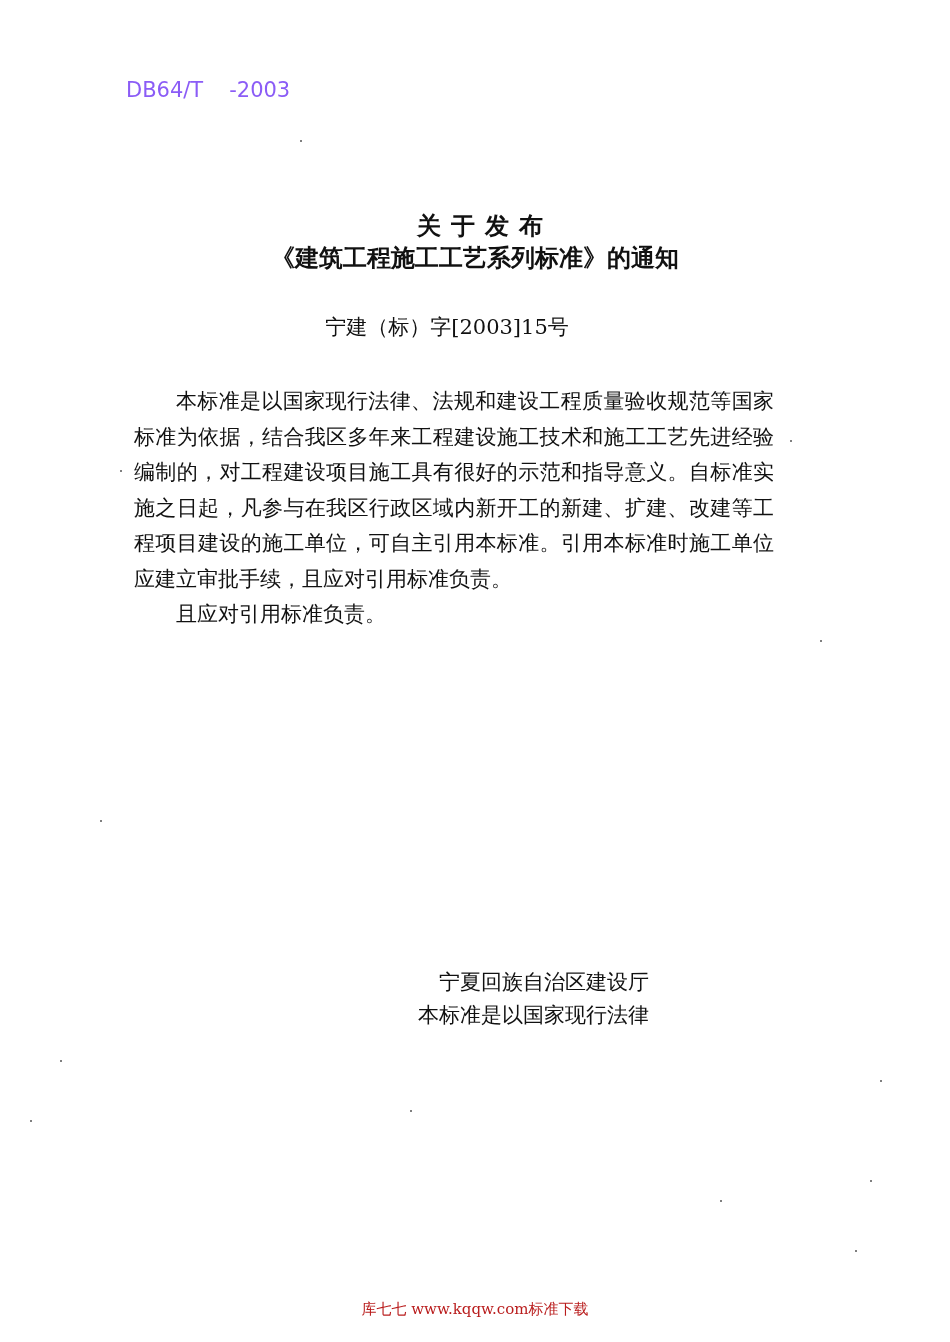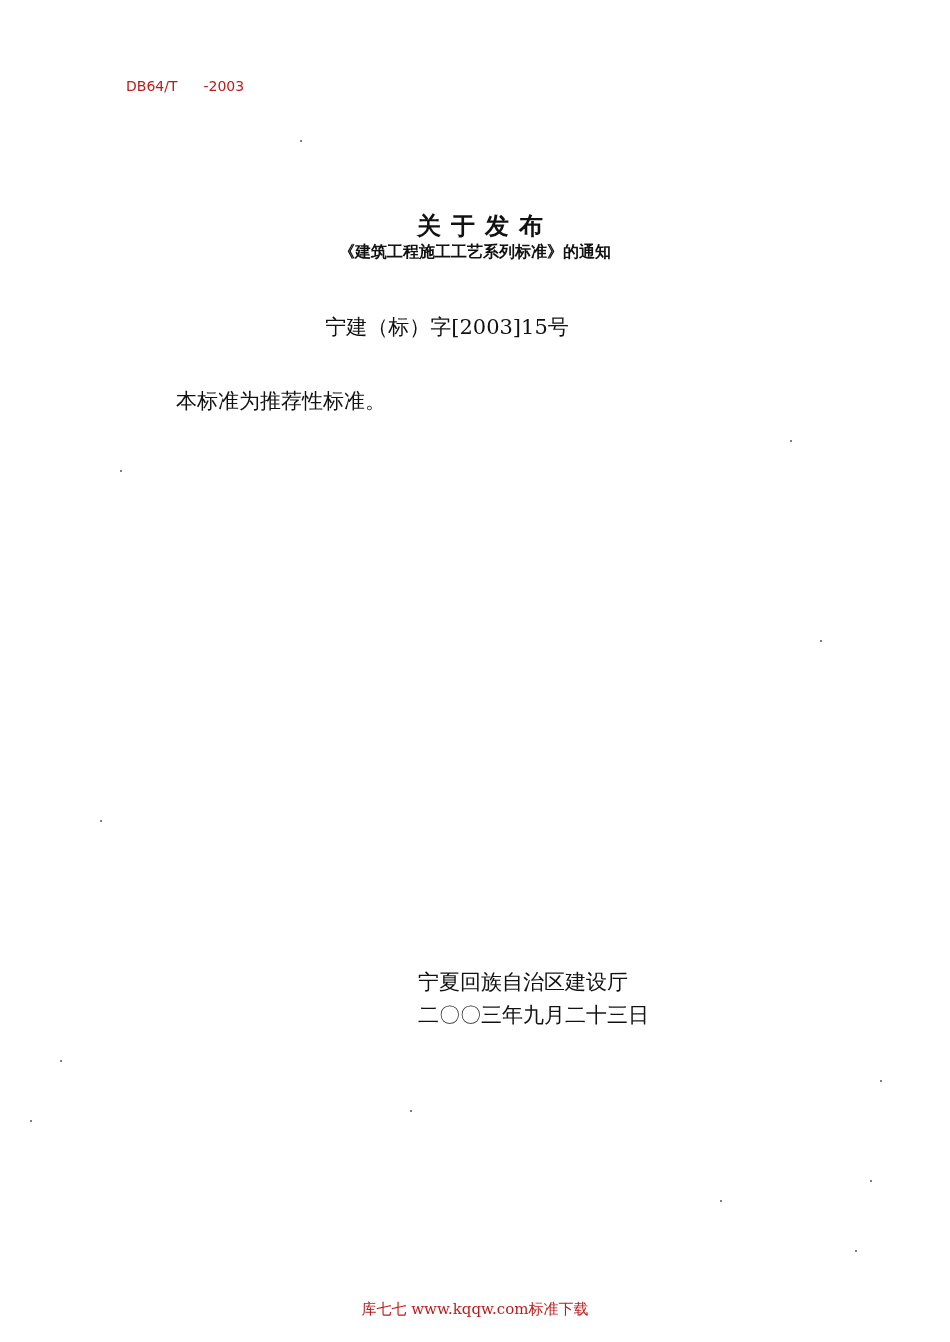--- a/index.html
+++ b/index.html
@@ -2,69 +2,70 @@
 <html><head>
 <meta charset="utf-8">
 <style>
   html, body { margin: 0; padding: 0; }
   body {
     width: 950px; height: 1342px; background: #ffffff; position: relative; overflow: hidden;
     color: #111; font-family: "DejaVu Serif", "Liberation Serif", serif;
   }
   .header-code {
     position: absolute; left: 126px; top: 78px; font-family: "DejaVu Sans", sans-serif;
-    font-size: 14px; letter-spacing: 0px; color: #b91c1c;
+    font-size: 21px; letter-spacing: 0px; color: #8b5cf6;
   }
   .header-code .gap { display: inline-block; width: 26px; }
   .title1 {
     position: absolute; left: 0; width: 950px; top: 210px; text-align: center;
     font-size: 24px; font-weight: bold; letter-spacing: 10px; padding-left: 10px;
     font-family: "DejaVu Sans", sans-serif;
   }
   .title2 {
     position: absolute; left: 0; width: 950px; top: 242px; text-align: center;
-    font-size: 16px; font-weight: bold; font-family: "DejaVu Sans", sans-serif;
+    font-size: 24px; font-weight: bold; font-family: "DejaVu Sans", sans-serif;
   }
   .docno {
     position: absolute; left: 0; width: 894px; top: 313px; text-align: center; font-size: 21px;
   }
   .body-text {
     position: absolute; left: 134px; width: 640px; top: 384px; font-size: 21px; line-height: 35.5px;
     text-align: justify;
   }
   .body-text p { margin: 0; text-indent: 42px; }
   .sign {
     position: absolute; left: 418px; top: 966px; font-size: 21px; line-height: 33px;
-    font-family: "DejaVu Sans", sans-serif; text-align: left;
+    font-family: "DejaVu Sans", sans-serif; text-align: right;
   }
   .footer {
     position: absolute; left: 0; width: 950px; top: 1300px; text-align: center;
     font-size: 15px; color: #b91c1c;
   }
   .speck { position: absolute; width: 2px; height: 2px; background: #555; border-radius: 1px; }
 </style>
 </head>
 <body>
 
 <div class="header-code">
   <span>DB64/T</span><span class="gap"></span><span>-2003</span>
 </div>
 
 <div class="title1">关于发布</div>
 <div class="title2">《建筑工程施工工艺系列标准》的通知</div>
 
 <div class="docno">宁建（标）字[2003]15号</div>
 
 <div class="body-text">
-  <p>本标准为推荐性标准。</p>
+  <p>本标准是以国家现行法律、法规和建设工程质量验收规范等国家标准为依据，结合我区多年来工程建设施工技术和施工工艺先进经验编制的，对工程建设项目施工具有很好的示范和指导意义。自标准实施之日起，凡参与在我区行政区域内新开工的新建、扩建、改建等工程项目建设的施工单位，可自主引用本标准。引用本标准时施工单位应建立审批手续，且应对引用标准负责。</p>
+  <p>且应对引用标准负责。</p>
 </div>
 
 <div class="sign">
   <div>宁夏回族自治区建设厅</div>
-  <div>二〇〇三年九月二十三日</div>
+  <div>本标准是以国家现行法律</div>
 </div>
 
 <div class="footer">库七七 www.kqqw.com标准下载</div>
 
 <div>
   <div class="speck" style="left:120px;top:470px"></div>
   <div class="speck" style="left:790px;top:440px"></div>
   <div class="speck" style="left:60px;top:1060px"></div>
   <div class="speck" style="left:880px;top:1080px"></div>
   <div class="speck" style="left:870px;top:1180px"></div>

